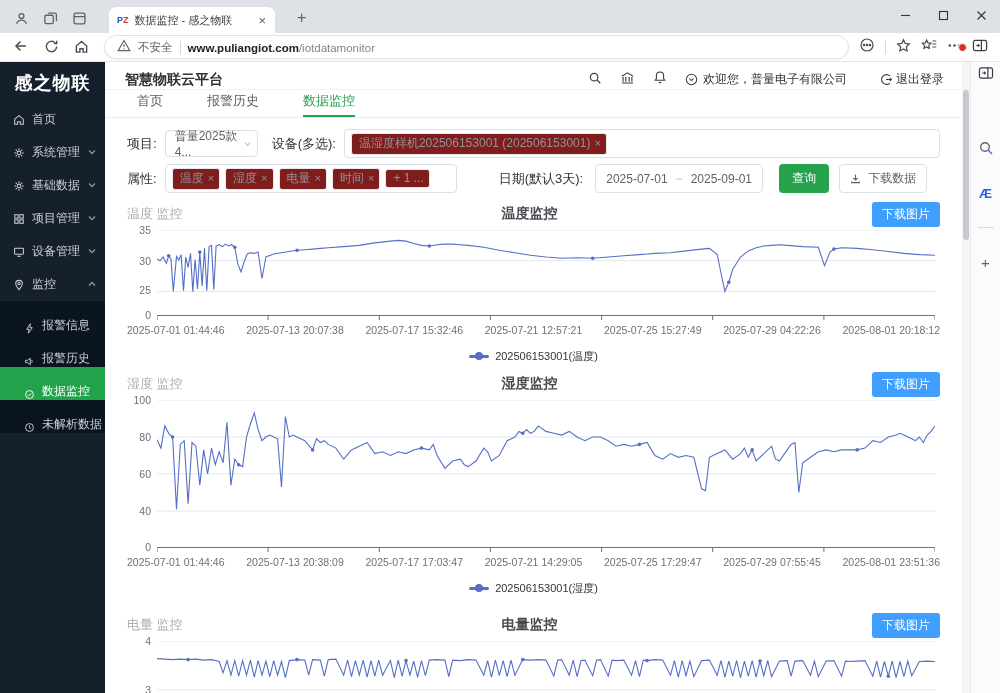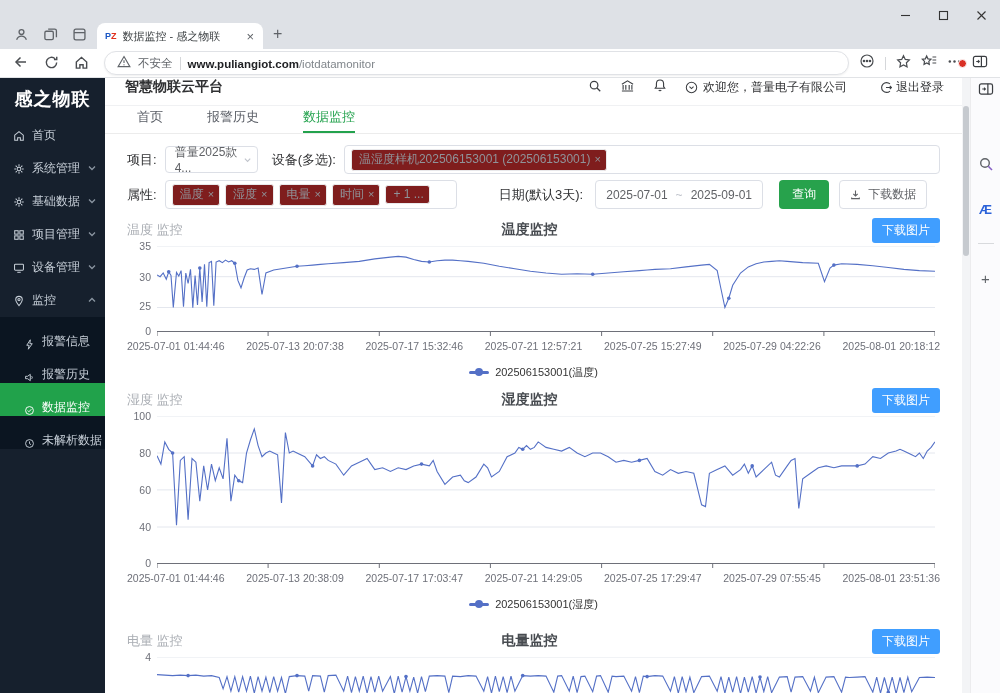--- a/index.html
+++ b/index.html
@@ -1,19 +1,19 @@
 <!DOCTYPE html>
 <html><head>
 <meta charset="utf-8">
 <style>
   * { margin:0; padding:0; box-sizing:border-box; }
   html,body { width:1000px; height:693px; overflow:hidden; font-family:"Liberation Sans","DejaVu Sans",sans-serif; background:#fff; }
 
   
-  .titlebar { height:49px; background:#dee1e6; position:relative; display:flex; align-items:flex-end; }
+  .titlebar { height:33px; background:#dee1e6; position:relative; display:flex; align-items:flex-end;gap:12px; }
   .tb-icons { display:flex; align-items:center; gap:14px; padding:0 10px 7px 14px; }
   .tb-icons svg { display:block; }
   .btab { width:166px; height:26px; background:#fff; border-radius:8px 8px 0 0; display:flex; align-items:center; padding:0 6px 0 8px; gap:6px; }
   .btab-fav { font-size:9px; font-weight:bold; background:#fff; line-height:1; white-space:nowrap; }
   .btab-fav .f1{ color:#1a56c4; } .btab-fav .f2{ color:#e0301e; }
   .btab-title { font-size:11px; color:#3c4043; white-space:nowrap; overflow:hidden; flex:1; }
   .btab-close { font-size:13px; color:#5f6368; padding:0 3px; cursor:default; }
   .newtab { font-size:16px; color:#5f6368; margin:0 0 6px 10px; }
   .wincontrols { position:absolute; right:0; top:0; height:30px; display:flex; }
   .wincontrols .wc { width:38px; height:30px; display:flex; align-items:center; justify-content:center; color:#333; }
@@ -35,21 +35,21 @@
   .sidebar { width:105px; background:#16202d; color:#c7cfd8; flex-shrink:0; }
   .logo { color:#fff; font-size:18px; font-weight:bold; text-align:center; padding:9px 0 8px; letter-spacing:1px; }
   .m-item { height:33px; display:flex; align-items:center; padding-left:13px; font-size:12px; gap:7px; position:relative; cursor:default; }
   .m-item svg { flex-shrink:0; }
   .m-exp { position:absolute; right:9px; top:13px; }
   .submenu { background:#0b1521; }
   .s-item { height:33px; display:flex; align-items:flex-end; padding-left:24px; font-size:12px; gap:7px; }
   .s-item.active { background:#21a24b; color:#fff; }
 
   .main { flex:1; display:flex; flex-direction:column; background:#fff; min-width:0; }
-  .topbar { height:28px; display:flex; align-items:flex-start; padding:0 18px 0 20px; border-bottom:1px solid #f0f1f3; }
+  .topbar { height:28px; display:flex; align-items:flex-end; padding:0 18px 0 20px; border-bottom:1px solid #f0f1f3; }
   .topbar-title { font-size:14px; font-weight:bold; color:#303133; flex:1; }
   .top-ic { display:flex; align-items:center; gap:18px; color:#3c3f43; }
   .welcome { display:flex; align-items:center; gap:5px; font-size:12px; color:#303133; }
   .logout { display:flex; align-items:center; gap:4px; font-size:12px; color:#303133; margin-left:14px; }
 
   .navtabs { height:28px; display:flex; align-items:flex-end; padding-left:32px; border-bottom:1px solid #ececec; gap:44px; }
   .ntab { font-size:13px; color:#5a5e66; padding-bottom:7px; }
   .ntab.active { color:#23a24d; border-bottom:2px solid #23a24d; padding-bottom:5px; }
 
   .content { padding:11px 22px 0 22px; flex:1; overflow:hidden; }

